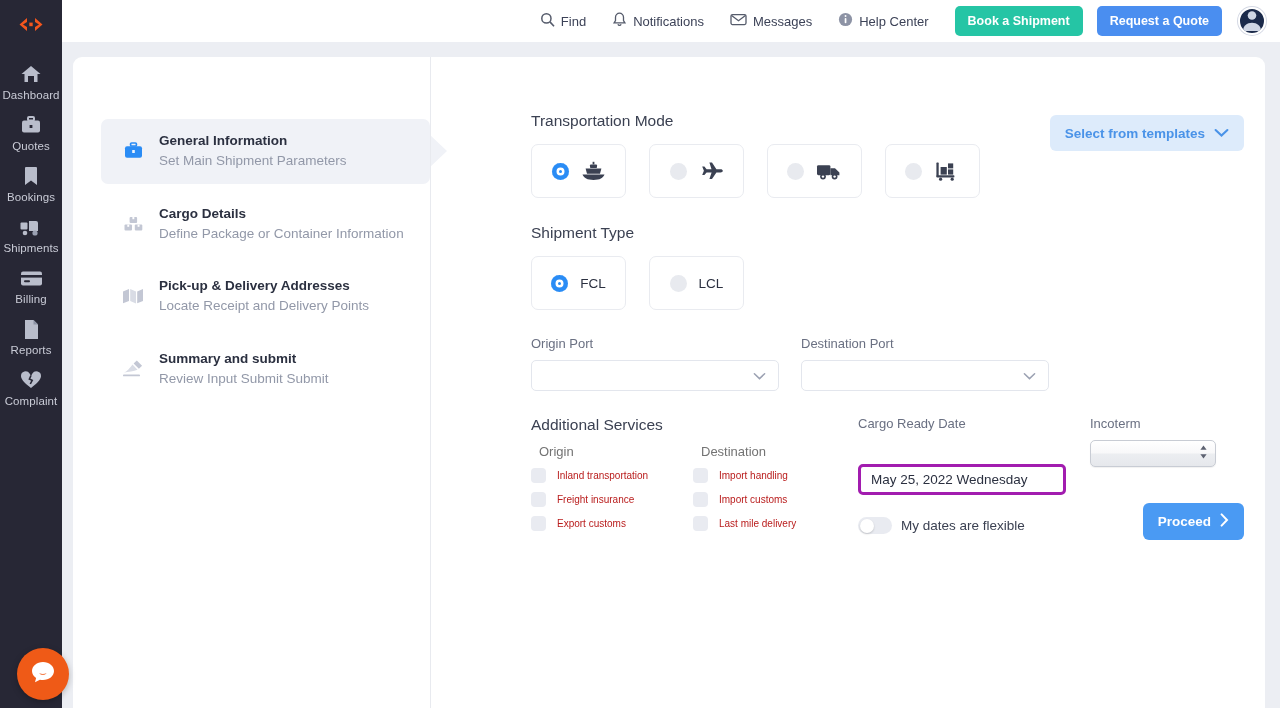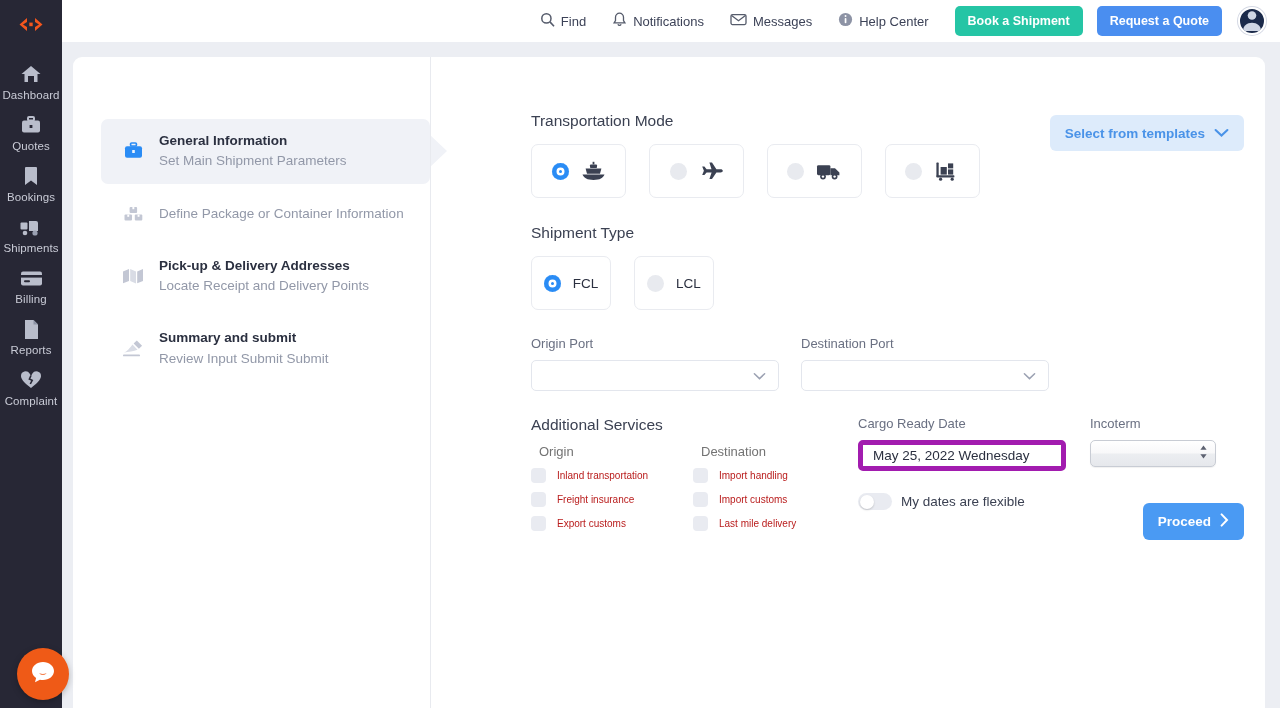--- a/index.html
+++ b/index.html
@@ -83,21 +83,21 @@
 
   
   #form-inner { padding: 55px 0 0 100px; position: relative; }
   .section-title { font-size: 15.5px; color: #3b4152; margin-bottom: 14px; font-weight: normal; }
   .card-row { display: flex; gap: 23px; margin-bottom: 26px; }
   .opt-card {
     width: 95px; height: 54px; border: 1px solid #e9ebf0; border-radius: 7px;
     display: flex; align-items: center; justify-content: center; gap: 12px; cursor: pointer;
     background: #fff;
   }
-  .opt-card.wide { width: 80px; align-items: center; }
+  .opt-card.wide { width: 95px; align-items: center; }
   .radio { width: 17px; height: 17px; border-radius: 50%; background: #e8eaef; flex: 0 0 17px; }
   .radio.on {
     background: #2a8cf5;
     box-shadow: inset 0 0 0 4.5px #2a8cf5, inset 0 0 0 7px #fff;
   }
   .mode-icon { display: flex; align-items: center; justify-content: center; }
   .opt-label { font-size: 13.5px; color: #2b3040; }
 
   .field-label { font-size: 13px; color: #6a7082; margin-bottom: 9px; }
   .select-box {
@@ -110,23 +110,24 @@
 
   #services-area { display: flex; }
   .svc-col { width: 162px; }
   .svc-head { font-size: 13px; color: #737373; margin-bottom: 9px; margin-left: 8px; }
   .svc-item { display: flex; align-items: center; gap: 11px; margin-bottom: 9px; cursor: pointer; }
   .checkbox { width: 15px; height: 15px; border-radius: 4px; background: #e9ebf1; flex: 0 0 15px; }
   .svc-label { font-size: 10px; color: #b91c1c; white-space: nowrap; }
 
   #date-col { margin-left: 3px; width: 232px; }
   #date-input {
-    width: 208px; height: 31px; border: 5px solid #a21caf; border-radius: 5px; background: #fff;
+    width: 208px; height: 31px; border: 3px solid #a21caf; border-radius: 5px; background: #fff;
     font-size: 13.5px; color: #2b3040; padding: 0 10px;
     font-family: "Liberation Sans", sans-serif;
+    margin-top: 24px;
   }
   #flex-row { display: flex; align-items: center; gap: 9px; margin-top: 22px; }
   .toggle {
     width: 34px; height: 17px; border-radius: 9px; background: #e9ebf1; position: relative; cursor: pointer;
     flex: 0 0 34px;
   }
   .toggle::after {
     content: ""; position: absolute; left: 1.5px; top: 1.5px; width: 14px; height: 14px;
     border-radius: 50%; background: #fff; box-shadow: 0 1px 2px rgba(0,0,0,.18);
   }
@@ -316,20 +317,21 @@
           <svg width="21" height="18" viewBox="0 0 21 18">
             <rect x="6.6" y="2" width="7.5" height="6" rx="1" fill="#c3c7d4"></rect>
             <rect x="1.5" y="9.6" width="7.5" height="6" rx="1" fill="#c3c7d4"></rect>
             <rect x="11.8" y="9.6" width="7.5" height="6" rx="1" fill="#c3c7d4"></rect>
             <rect x="9.4" y="2" width="1.9" height="2.2" fill="#fff"></rect>
             <rect x="4.3" y="9.6" width="1.9" height="2.2" fill="#fff"></rect>
             <rect x="14.6" y="9.6" width="1.9" height="2.2" fill="#fff"></rect>
           </svg>
         </span>
         <div>
+          <div class="step-title">Cargo Details</div>
           <div class="step-sub">Define Package or Container Information</div>
         </div>
       </div>
 
       <div class="step">
         <span class="step-icon">
           <svg width="22" height="16" viewBox="0 0 22 16">
             <path d="M1 3.4 L7 1 v12 L1 15.2 Z" fill="#c3c7d4"></path>
             <path d="M8.2 1 L14 3.4 v12 L8.2 13 Z" fill="#d9dce5"></path>
             <path d="M15.2 3.4 L21 1 v12 l-5.8 2.2 Z" fill="#c3c7d4"></path>

